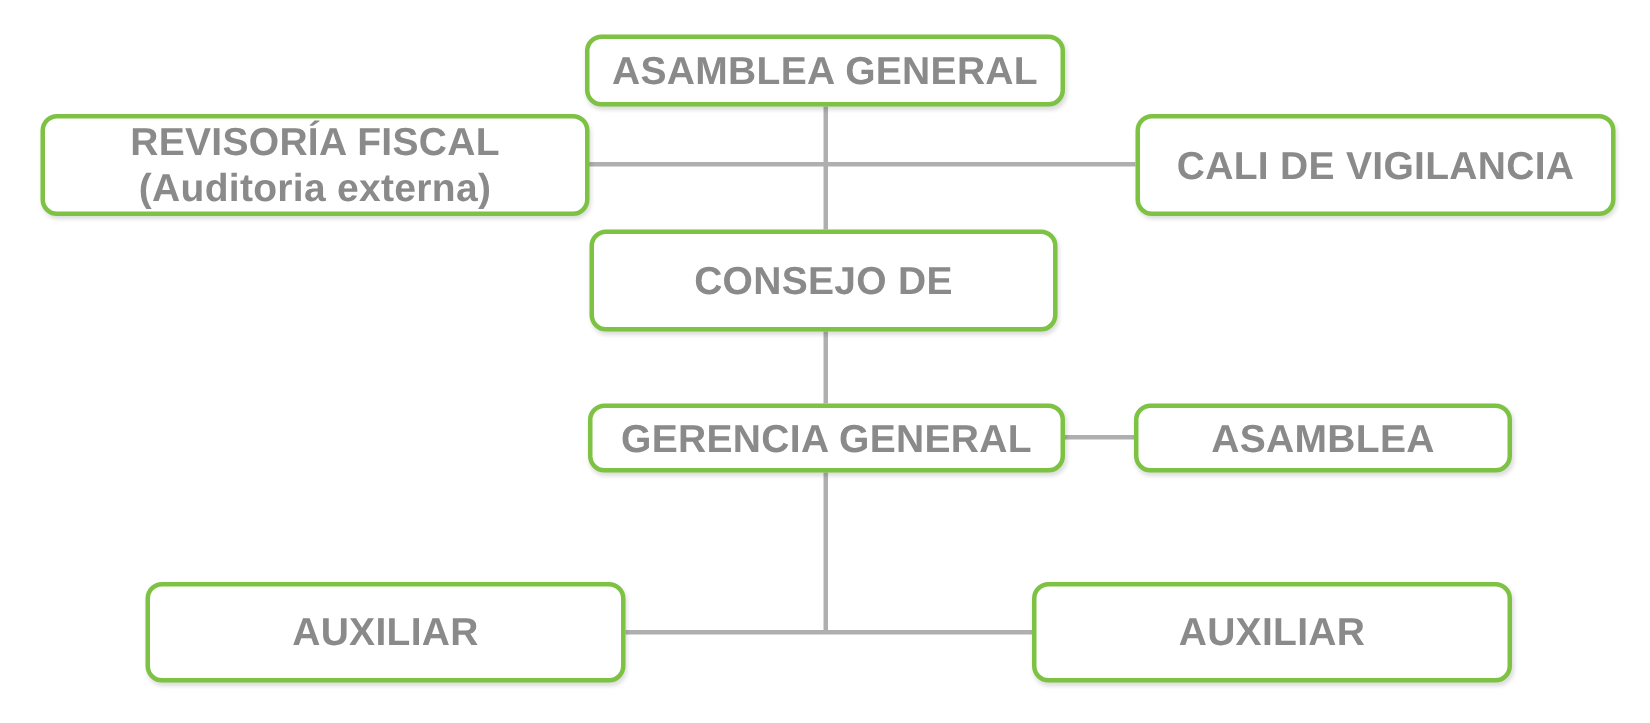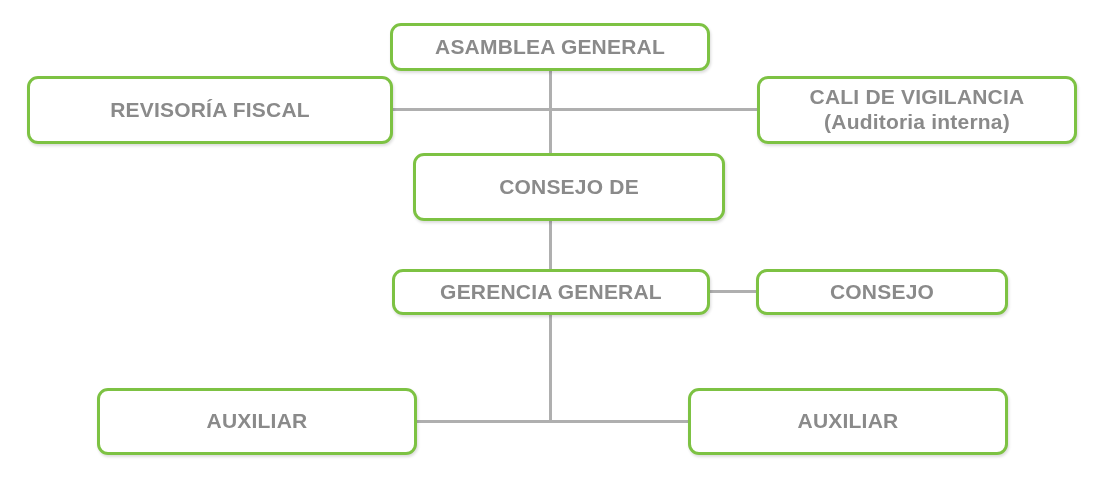--- a/index.html
+++ b/index.html
@@ -20,38 +20,38 @@
     box-sizing: border-box;
     border: 3px solid var(--green, #7dc243);
     border-radius: 11px;
     background: #ffffff;
     display: flex;
     flex-direction: column;
     align-items: center;
     justify-content: center;
     color: var(--text-gray, #8a8a8a);
     font-weight: bold;
-    font-size: 21px;
+    font-size: 26px;
     line-height: 1.18;
     text-align: center;
     letter-spacing: 0.2px;
     box-shadow: 1px 2px 3px rgba(0,0,0,0.14);
     z-index: 2;
     white-space: nowrap;
   }
   .connector {
     position: absolute;
     background: var(--line-gray, #afafaf);
     z-index: 1;
   }
   
   #n-asamblea   { left: 390px; top: 23px;  width: 320px; height: 48px; }
   #n-revisoria  { left: 27px;  top: 76px;  width: 366px; height: 68px; }
   #n-junta      { left: 757px; top: 76px;  width: 320px; height: 68px; }
-  #n-consejo    { left: 393px; top: 153px; width: 312px; height: 68px; margin-left: 20px; }
+  #n-consejo    { left: 393px; top: 153px; width: 312px; height: 68px; }
   #n-gerencia   { left: 392px; top: 269px; width: 318px; height: 46px; justify-content: center; }
   #n-contador   { left: 756px; top: 269px; width: 252px; height: 46px; }
   #n-aux-bogota { left: 97px;  top: 388px; width: 320px; height: 67px; }
   #n-aux-cali   { left: 688px; top: 388px; width: 320px; height: 67px; }
   
   #c-v-asamblea-consejo  { left: 549px; top: 71px;  width: 3px;   height: 82px; }
   #c-h-revisoria-junta   { left: 346px; top: 108px; width: 411px; height: 3px; }
   #c-v-consejo-gerencia  { left: 549px; top: 221px; width: 3px;   height: 48px; }
   #c-h-gerencia-contador { left: 710px; top: 290px; width: 46px;  height: 3px; }
   #c-v-gerencia-aux      { left: 549px; top: 315px; width: 3px;   height: 107px; }
@@ -69,38 +69,38 @@
   <div class="connector" id="c-v-gerencia-aux"></div>
   <div class="connector" id="c-h-aux-bogota-cali"></div>
 
   <div class="node" id="n-asamblea">
     <div>ASAMBLEA GENERAL</div>
     <div></div>
   </div>
 
   <div class="node" id="n-revisoria">
     <div>REVISORÍA FISCAL</div>
+    <div>(Auditoria externa)</div>
   </div>
 
   <div class="node" id="n-junta">
     <div>CALI DE VIGILANCIA</div>
-    <div>(Auditoria interna)</div>
   </div>
 
   <div class="node" id="n-consejo">
     <div>CONSEJO DE</div>
   </div>
 
   <div class="node" id="n-gerencia">
     <div>GERENCIA GENERAL</div>
     <div></div>
   </div>
 
   <div class="node" id="n-contador">
-    <div>CONSEJO</div>
+    <div>ASAMBLEA</div>
     <div></div>
   </div>
 
   <div class="node" id="n-aux-bogota">
     <div>AUXILIAR</div>
   </div>
 
   <div class="node" id="n-aux-cali">
     <div>AUXILIAR</div>
   </div>

